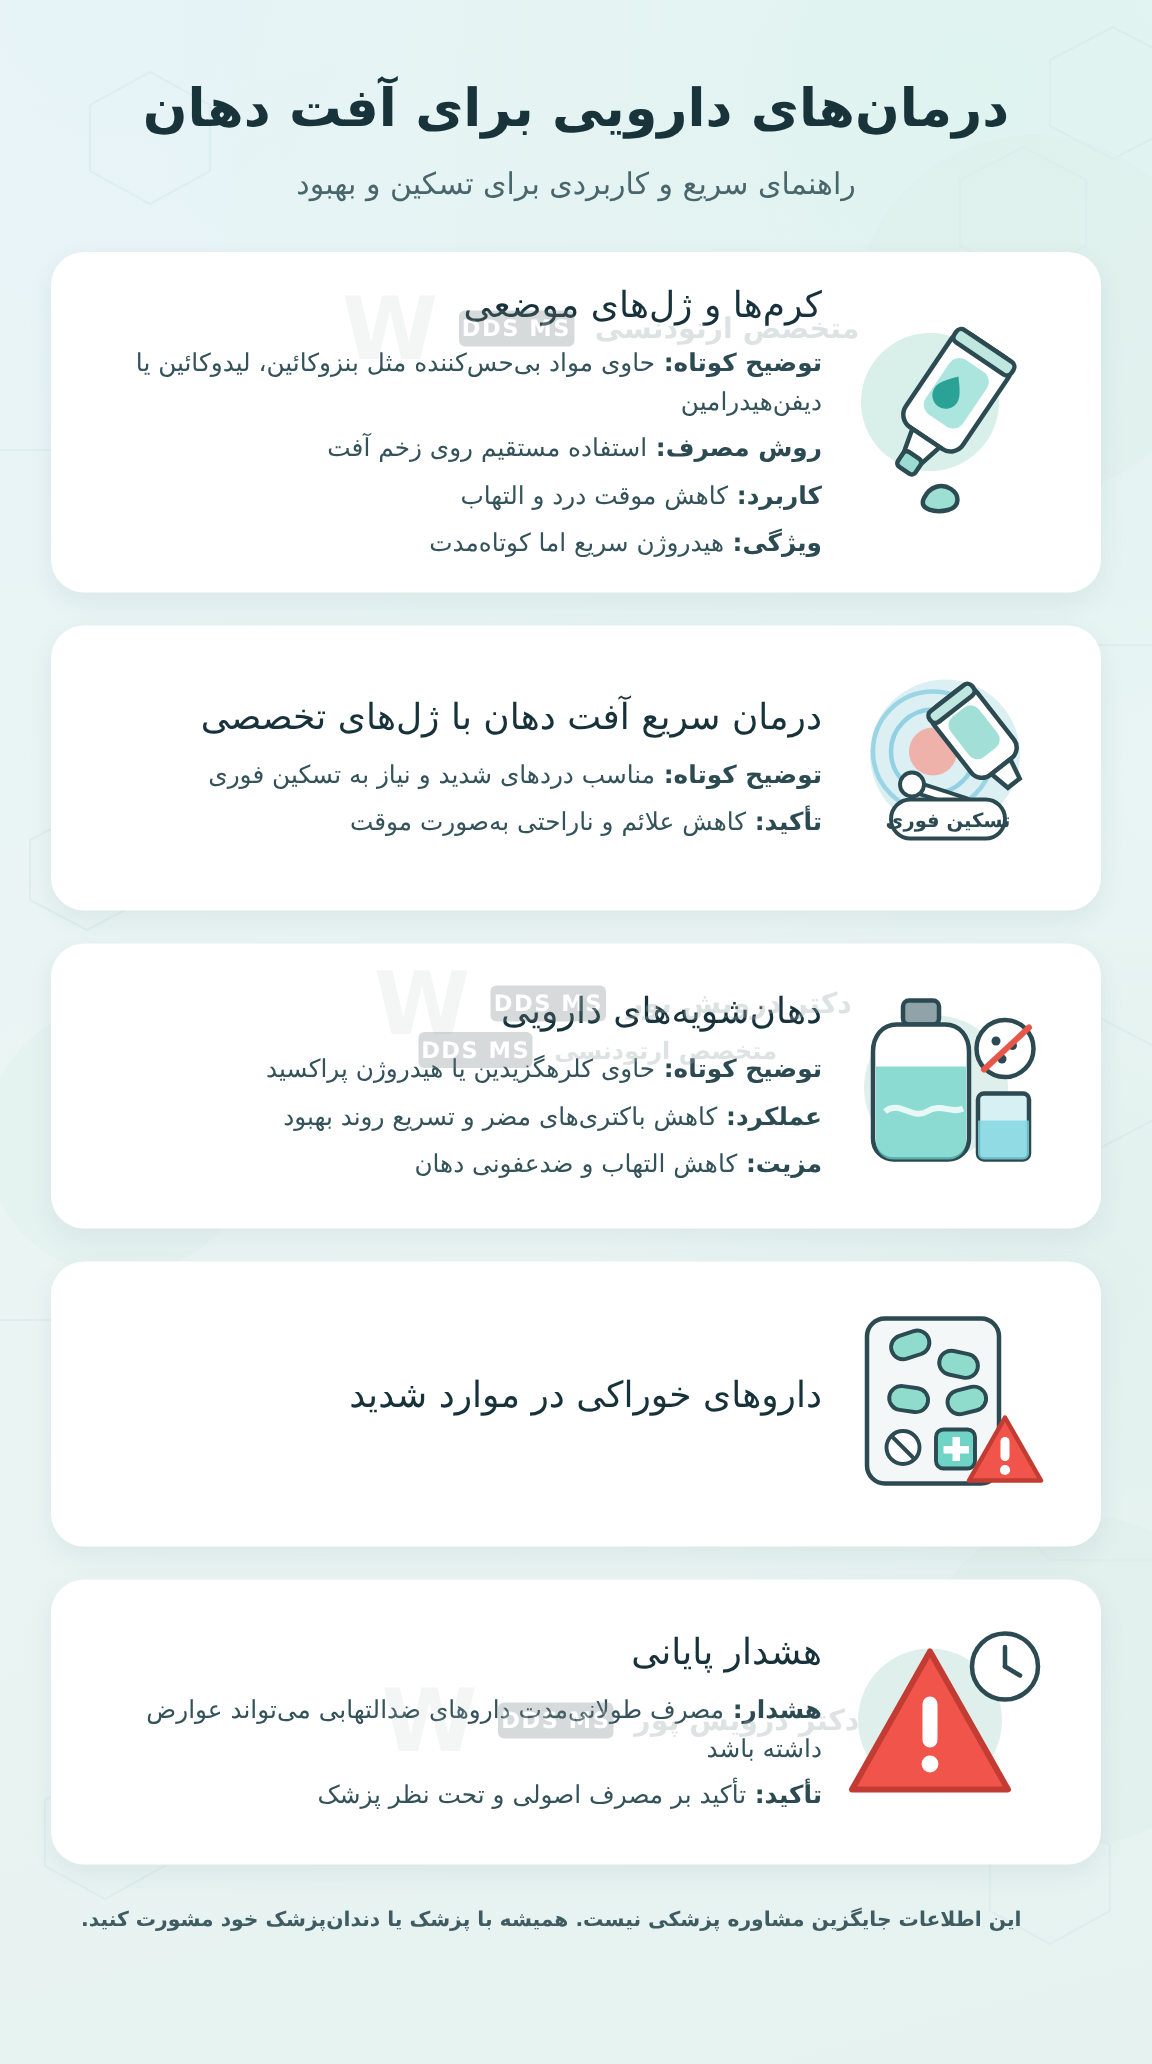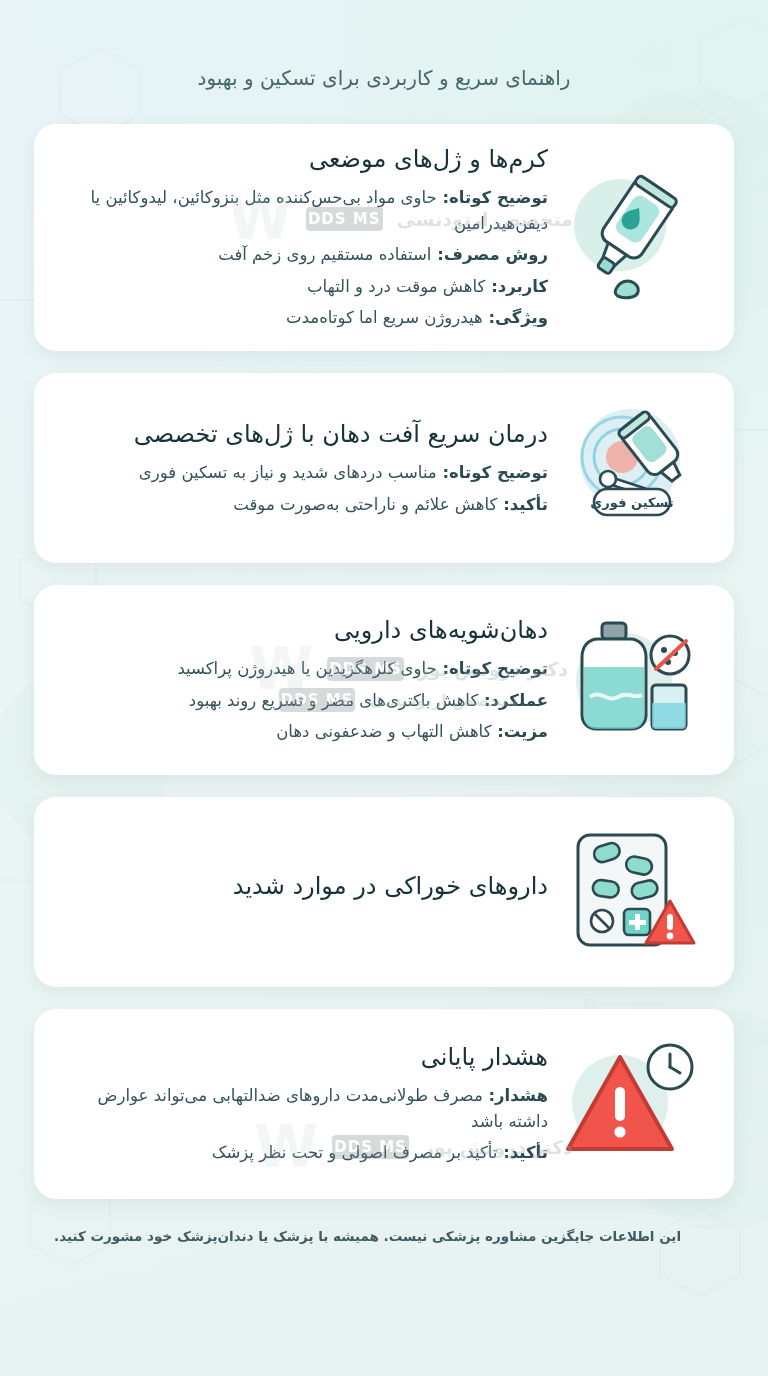--- a/index.html
+++ b/index.html
@@ -146,20 +146,21 @@
       <circle cx="690" cy="210" r="120"></circle>
       <circle cx="80" cy="760" r="90"></circle>
       <circle cx="720" cy="1120" r="110"></circle>
     </g>
   </svg>
 </div>
 
 <div class="wrap">
 
   <div class="header">
+    <h1 class="title">درمان‌های دارویی برای آفت دهان</h1>
     <p class="subtitle">راهنمای سریع و کاربردی برای تسکین و بهبود</p>
   </div>
 
   <div class="cards">
 
     <section class="card">
       <div class="card-art">
         <svg width="150" height="150" viewBox="0 0 150 150" xmlns="http://www.w3.org/2000/svg">
           <circle cx="62" cy="62" r="46" fill="#d9efe9"></circle>
           <g transform="rotate(34 75 70)">

